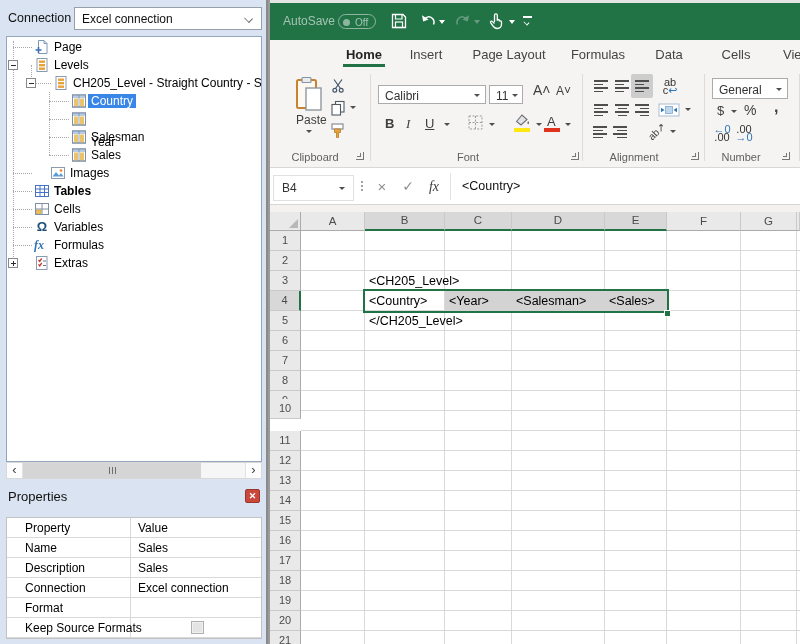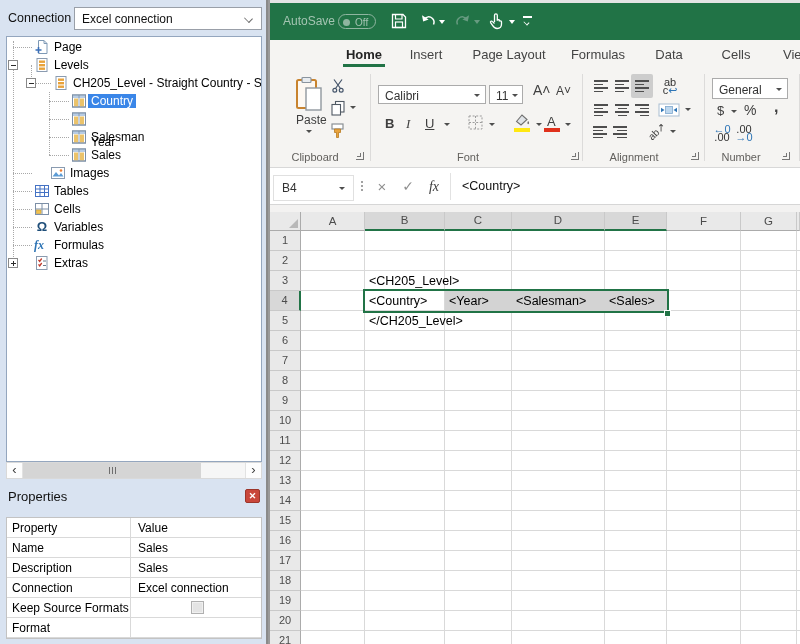--- a/index.html
+++ b/index.html
@@ -30,21 +30,21 @@
   #tree-hscroll { position:absolute; left:6px; top:462px; width:256px; height:17px; background:#f6f6f6; border:1px solid #d9d9d9; }
   .sb-btn { position:absolute; top:0; width:16px; height:15px; background:#fdfdfd; color:#3c3c3c; font-size:13px; text-align:center; line-height:14px; }
   .sb-thumb { position:absolute; left:16px; top:0; width:178px; height:15px; background:#d5d5d5; }
   .sb-grip { position:absolute; left:86px; top:4px; width:1px; height:7px; background:#6e6e6e; box-shadow:3px 0 0 #6e6e6e, 6px 0 0 #6e6e6e; }
 
   
   #props-header-text { position:absolute; left:8px; top:489px; font-size:13px; color:#111; }
   #props-close { position:absolute; left:245px; top:489px; width:15px; height:14px; background:#c9473b; border:1px solid #9c352a; color:#fff; font-size:9px; font-weight:bold; text-align:center; line-height:12px; border-radius:2px; }
   #props-table { position:absolute; left:6px; top:517px; width:256px; background:#fff; border:1px solid #c3c3c3; }
   .prow { position:relative; height:20px; border-bottom:1px solid #d9d9d9; }
-  .prow .c1 { position:absolute; left:0; top:0; width:124px; height:100%; border-right:1px solid #d9d9d9; padding:3px 0 0 5px; font-size:12px; color:#000; white-space:nowrap; }
+  .prow .c1 { position:absolute; left:0; top:0; width:124px; height:100%; border-right:1px solid #d9d9d9; padding:3px 0 0 18px; font-size:12px; color:#000; white-space:nowrap; }
   .prow .c2 { position:absolute; left:124px; top:0; right:0; height:100%; padding:3px 0 0 7px; font-size:12px; color:#000; }
   .pcheck { position:absolute; left:60px; top:3px; width:13px; height:13px; border:1px solid #b0b0b0; background:#f0f0f0; }
   .pcheck i { position:absolute; left:1px; top:1px; right:1px; bottom:1px; background:#e4e4e4; }
 
   
   #splitter { position:absolute; left:266px; top:0; width:2px; height:644px; background:#8a8a8a; }
 
   
   #excel { position:absolute; left:268px; top:0; width:532px; height:536px; background:#fff; }
   #excel .win-edge { position:absolute; left:0; top:0; width:2px; height:644px; background:#9a9a9a; }
@@ -220,21 +220,21 @@
               <circle cx="11" cy="5.5" r="1.3" fill="#ed7d31"></circle>
             </svg></div>
           <span class="lbl" style="left: 44px;">Images</span>
         </div>
         <div class="connector h" style="left: 6px; top: 154px; width: 19px;"></div>
         <div class="tree-item" style="top: 145px;">
           <div class="icon" style="left: 27px;"><svg width="16" height="16" viewBox="0 0 16 16">
               <rect x="1.5" y="2.5" width="13" height="11" fill="#fff" stroke="#4472c4"></rect>
               <path d="M1.5 6 h13 M1.5 9.5 h13 M6 2.5 v11 M10.5 2.5 v11" stroke="#4472c4" stroke-width="1"></path>
             </svg></div>
-          <span class="lbl" style="left: 44px;">Tables</span>
+          <span class="lbl" style="left: 44px; font-weight: bold;">Tables</span>
         </div>
         <div class="connector h" style="left: 6px; top: 172px; width: 19px;"></div>
         <div class="tree-item" style="top: 163px;">
           <div class="icon" style="left: 27px;"><svg width="16" height="16" viewBox="0 0 16 16">
               <rect x="1.5" y="2.5" width="13" height="11" fill="#fff" stroke="#7c8fa6"></rect>
               <path d="M1.5 8 h13 M8 2.5 v11" stroke="#7c8fa6"></path>
               <rect x="2.5" y="9" width="4.5" height="3.5" fill="#f2c24e" stroke="#c79a33" stroke-width=".6"></rect>
             </svg></div>
           <span class="lbl" style="left: 44px;">Cells</span>
         </div>
@@ -286,30 +286,30 @@
         </div>
         <div class="prow">
           <div class="c1">Description</div>
           <div class="c2">Sales</div>
         </div>
         <div class="prow">
           <div class="c1">Connection</div>
           <div class="c2">Excel connection</div>
         </div>
         <div class="prow">
+          <div class="c1">Format</div>
+          <div class="c2"></div>
+        </div>
+        <div class="prow">
           <div class="c1">Keep Source Formats</div>
           <div class="c2">
             <span class="pcheck">
               <i></i>
             </span>
           </div>
-        </div>
-        <div class="prow">
-          <div class="c1">Format</div>
-          <div class="c2"></div>
         </div>
       </div>
   </section>
 
   <div id="splitter"></div>
 
   <section id="excel">
     <div id="top-strip"></div>
     <div id="titlebar">
       <span id="autosave-label">AutoSave</span>
@@ -531,21 +531,21 @@
       <div id="row-headers">
           <div class="rhd" style="top: 0px;">1</div>
           <div class="rhd" style="top: 20px;">2</div>
           <div class="rhd" style="top: 40px;">3</div>
           <div class="rhd sel" style="top: 60px;">4</div>
           <div class="rhd" style="top: 80px;">5</div>
           <div class="rhd" style="top: 100px;">6</div>
           <div class="rhd" style="top: 120px;">7</div>
           <div class="rhd" style="top: 140px;">8</div>
           <div class="rhd" style="top: 160px;">9</div>
-          <div class="rhd" style="top: 180px;">10</div>
+          <div class="rhd" style="top: 168px;">10</div>
           <div class="rhd" style="top: 200px;">11</div>
           <div class="rhd" style="top: 220px;">12</div>
           <div class="rhd" style="top: 240px;">13</div>
           <div class="rhd" style="top: 260px;">14</div>
           <div class="rhd" style="top: 280px;">15</div>
           <div class="rhd" style="top: 300px;">16</div>
           <div class="rhd" style="top: 320px;">17</div>
           <div class="rhd" style="top: 340px;">18</div>
           <div class="rhd" style="top: 360px;">19</div>
           <div class="rhd" style="top: 380px;">20</div>

